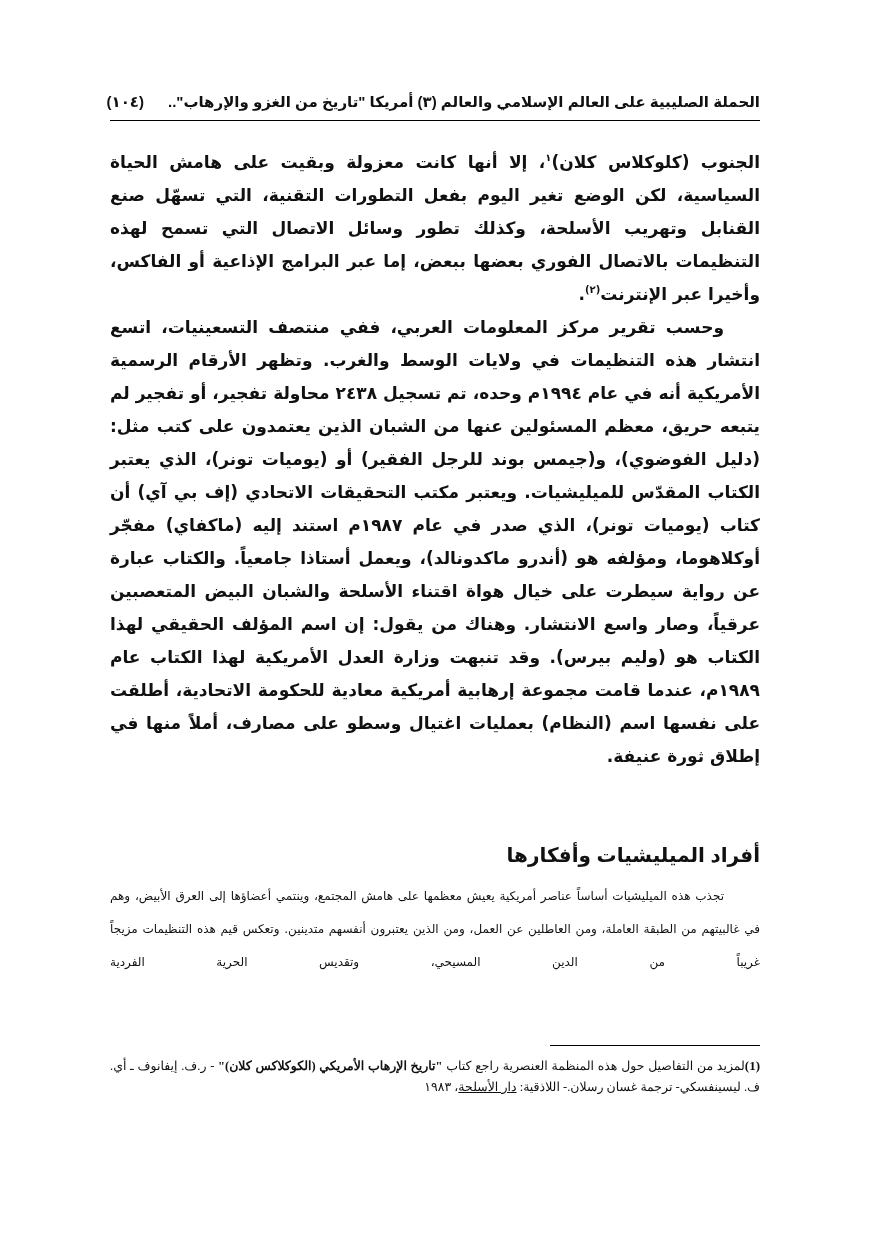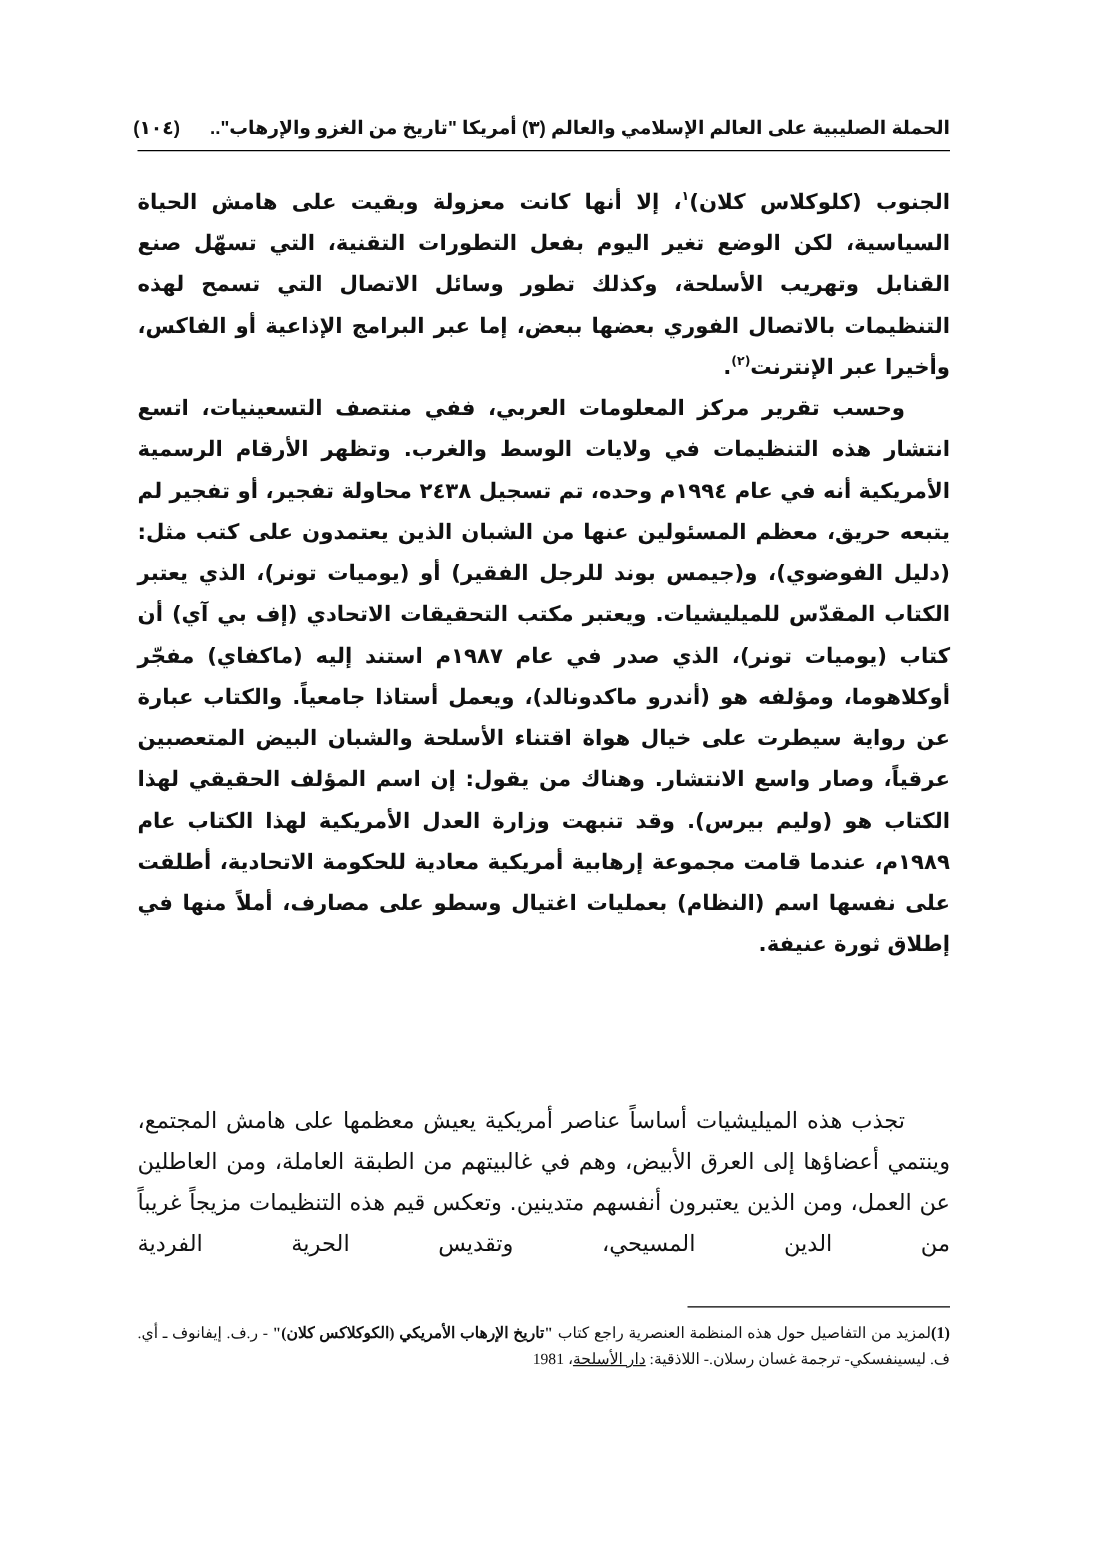--- a/index.html
+++ b/index.html
@@ -75,21 +75,21 @@
       font-size: 20px;
       font-weight: bold;
       font-family: "Liberation Sans", "DejaVu Sans", sans-serif;
       margin: 0;
     }
     .section-text {
       position: absolute;
       top: 880px;
       left: 0;
       right: 0;
-      font-size: 18px;
+      font-size: 12px;
       line-height: 33px;
       text-align: justify;
       text-align-last: justify;
     }
     .section-text p { margin: 0; text-indent: 36px; }
     .footnote-rule {
       position: absolute;
       top: 1045px;
       right: 0;
       width: 210px;
@@ -120,24 +120,25 @@
     <span class="title">الحملة الصليبية على العالم الإسلامي والعالم (٣) أمريكا "تاريخ من الغزو والإرهاب"..</span>
     <span class="page-num">(١٠٤)</span>
   </div>
   <div class="header-rule"></div>
 
   <div class="body-text">
     <p><span>الجنوب (كلوكلاس كلان)</span><sup class="fn">١</sup><span>، إلا أنها كانت معزولة وبقيت على هامش الحياة السياسية، لكن الوضع تغير اليوم بفعل التطورات التقنية، التي تسهّل صنع القنابل وتهريب الأسلحة، وكذلك تطور وسائل الاتصال التي تسمح لهذه التنظيمات بالاتصال الفوري بعضها ببعض، إما عبر البرامج الإذاعية أو الفاكس، وأخيرا عبر الإنترنت</span><sup class="fn">(٢)</sup><span>.</span></p>
     <p class="indent">وحسب تقرير مركز المعلومات العربي، ففي منتصف التسعينيات، اتسع انتشار هذه التنظيمات في ولايات الوسط والغرب. وتظهر الأرقام الرسمية الأمريكية أنه في عام ١٩٩٤م وحده، تم تسجيل ٢٤٣٨ محاولة تفجير، أو تفجير لم يتبعه حريق، معظم المسئولين عنها من الشبان الذين يعتمدون على كتب مثل: (دليل الفوضوي)، و(جيمس بوند للرجل الفقير) أو (يوميات تونر)، الذي يعتبر الكتاب المقدّس للميليشيات. ويعتبر مكتب التحقيقات الاتحادي (إف بي آي) أن كتاب (يوميات تونر)، الذي صدر في عام ١٩٨٧م استند إليه (ماكفاي) مفجّر أوكلاهوما، ومؤلفه هو (أندرو ماكدونالد)، ويعمل أستاذا جامعياً. والكتاب عبارة عن رواية سيطرت على خيال هواة اقتناء الأسلحة والشبان البيض المتعصبين عرقياً، وصار واسع الانتشار. وهناك من يقول: إن اسم المؤلف الحقيقي لهذا الكتاب هو (وليم بيرس). وقد تنبهت وزارة العدل الأمريكية لهذا الكتاب عام ١٩٨٩م، عندما قامت مجموعة إرهابية أمريكية معادية للحكومة الاتحادية، أطلقت على نفسها اسم (النظام) بعمليات اغتيال وسطو على مصارف، أملاً منها في إطلاق ثورة عنيفة.</p>
   </div>
 
+  <h2 class="section-heading">أفراد الميليشيات وأفكارها</h2>
 
   <div class="section-text">
     <p>تجذب هذه الميليشيات أساساً عناصر أمريكية يعيش معظمها على هامش المجتمع، وينتمي أعضاؤها إلى العرق الأبيض، وهم في غالبيتهم من الطبقة العاملة، ومن العاطلين عن العمل، ومن الذين يعتبرون أنفسهم متدينين. وتعكس قيم هذه التنظيمات مزيجاً غريباً من الدين المسيحي، وتقديس الحرية الفردية</p>
   </div>
 
   <div class="footnote-rule"></div>
 
   <div class="footnotes">
-    <p class="fn-item"><span class="fn-mark">(1)</span><span>لمزيد من التفاصيل حول هذه المنظمة العنصرية راجع كتاب </span><b>"تاريخ الإرهاب الأمريكي (الكوكلاكس كلان)"</b><span> - ر.ف. إيفانوف ـ أي. ف. ليسينفسكي- ترجمة غسان رسلان.- اللاذقية: </span><span class="publisher">دار الأسلحة</span><span>، 1981</span></p>
+    <p class="fn-item"><span class="fn-mark">(1)</span><span>لمزيد من التفاصيل حول هذه المنظمة العنصرية راجع كتاب </span><b>"تاريخ الإرهاب الأمريكي (الكوكلاكس كلان)"</b><span> - ر.ف. إيفانوف ـ أي. ف. ليسينفسكي- ترجمة غسان رسلان.- اللاذقية: </span><span class="publisher">دار الأسلحة</span><span>، ١٩٨٣</span></p>
   </div>
 
 </div>
 
 </body></html>

